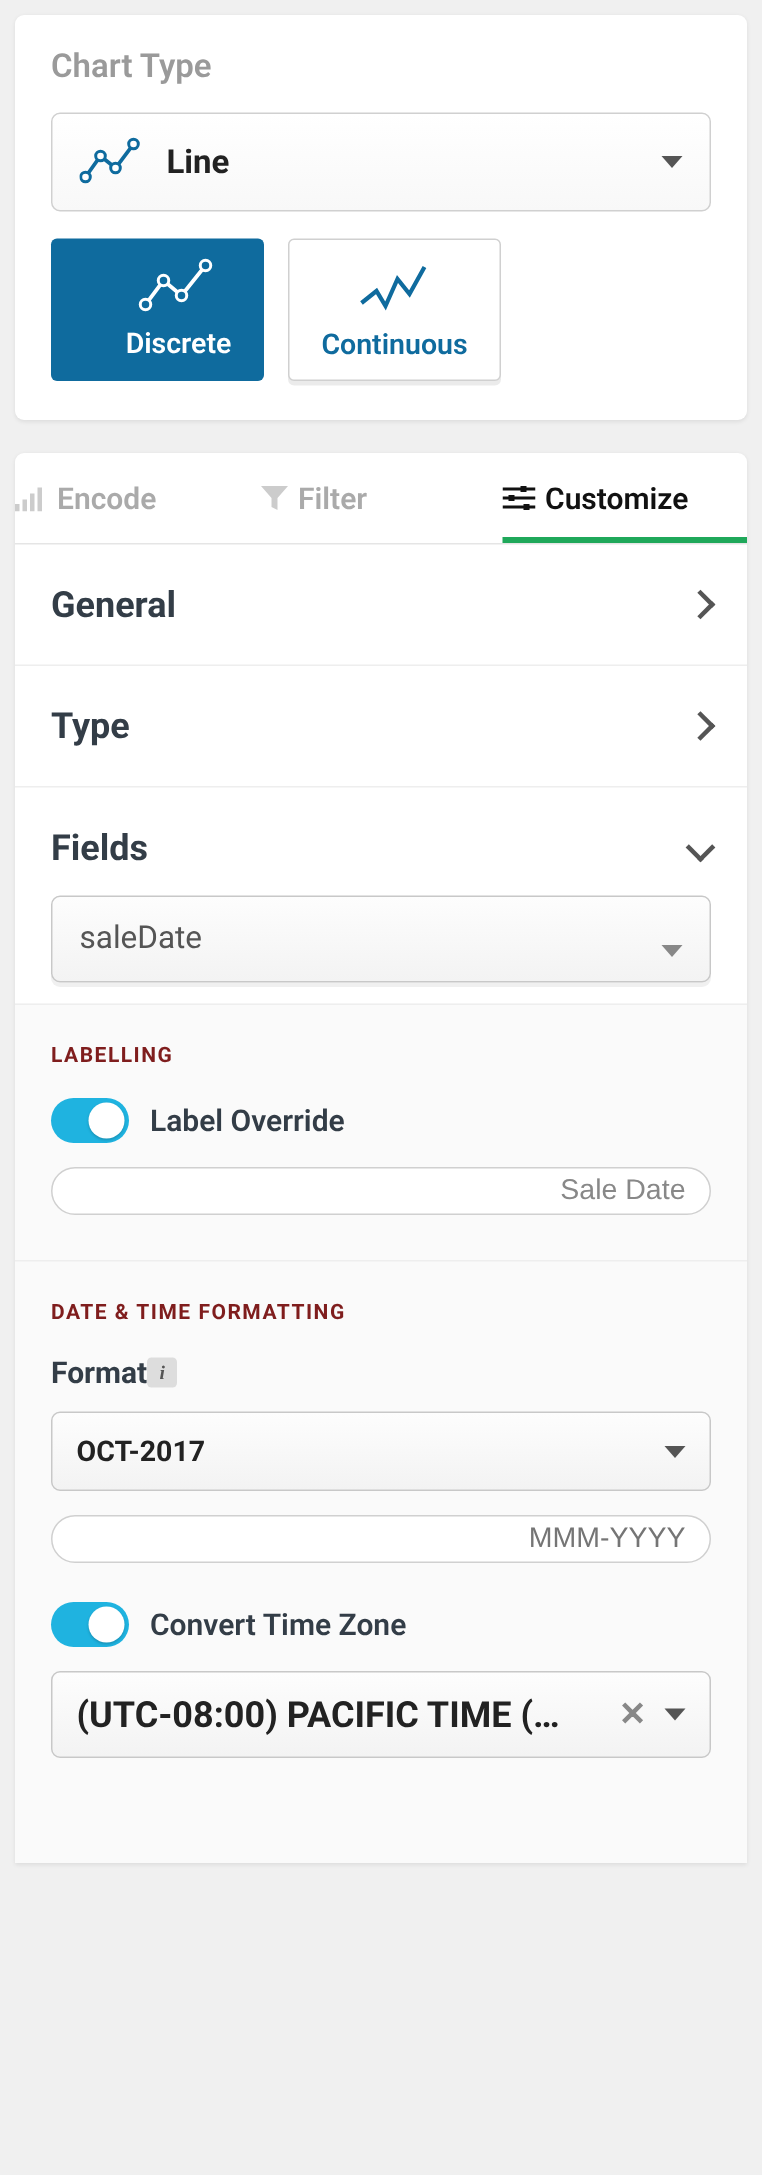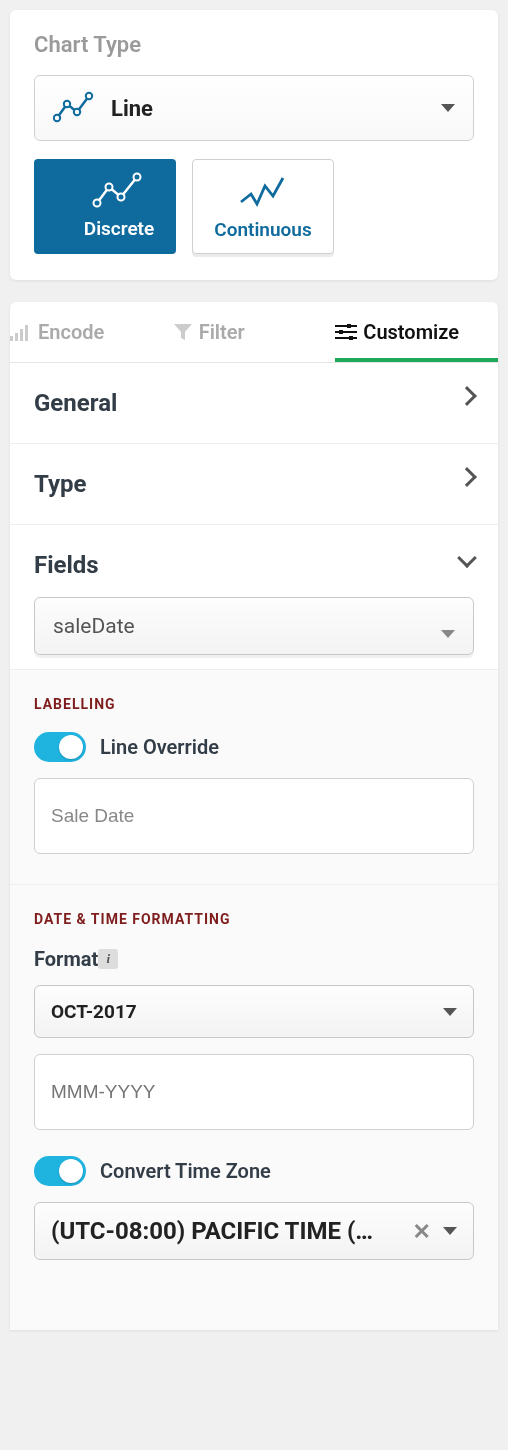--- a/index.html
+++ b/index.html
@@ -107,21 +107,21 @@
   .tab.active {
     color: #111;
     border-bottom-color: #1fa85a;
   }
 
   .acc-item {
     border-bottom: 1px solid #eee;
     padding: 26px 24px;
     display: flex;
     justify-content: space-between;
-    align-items: flex-start;
+    align-items: center;
     cursor: pointer;
   }
   .acc-label {
     font-size: 24px;
     font-weight: 700;
     color: #333d47;
   }
   .chevron {
     width: 14px; height: 14px;
     border-right: 3px solid #555;
@@ -175,25 +175,26 @@
     right: 3px; top: 3px;
     width: 24px; height: 24px;
     background: #fff;
     border-radius: 50%;
     box-shadow: 0 1px 2px rgba(0,0,0,0.2);
   }
   .switch-label { font-size: 20px; font-weight: 600; color: #333d47; }
   .text-input {
     width: 100%;
     border: 1px solid #d0d0d0;
-    border-radius: 6px;
-    padding: 26px 16px;
+    border-radius: 16px;
+    padding: 4px 16px;
     font-size: 19px;
     color: #888;
     background: #fff;
+    text-align: right;
   }
   .format-row { display: flex; align-items: center; gap: 0; margin-bottom: 14px; }
   .format-label { font-size: 20px; font-weight: 700; color: #333d47; }
   .info-badge {
     width: 20px; height: 20px;
     background: #ddd; color: #555;
     font-size: 13px; font-weight: 700;
     display: flex; align-items: center; justify-content: center;
     border-radius: 3px;
     font-family: Georgia, serif;
@@ -309,21 +310,21 @@
 
   <div class="field-select">
     <span class="field-select-label">saleDate</span>
     <span class="caret" style="border-top-color:#888;"></span>
   </div>
 
   <div class="sub-panel">
     <div class="sub-head">LABELLING</div>
     <div class="switch-row">
       <div class="switch"></div>
-      <span class="switch-label">Line Override</span>
+      <span class="switch-label">Label Override</span>
     </div>
     <input class="text-input" value="Sale Date" style="">
   </div>
 
   <div class="sub-panel" style="padding-bottom:70px;">
     <div class="sub-head">DATE &amp; TIME FORMATTING</div>
 
     <div class="format-row">
       <span class="format-label">Format</span>
       <span class="info-badge">i</span>

